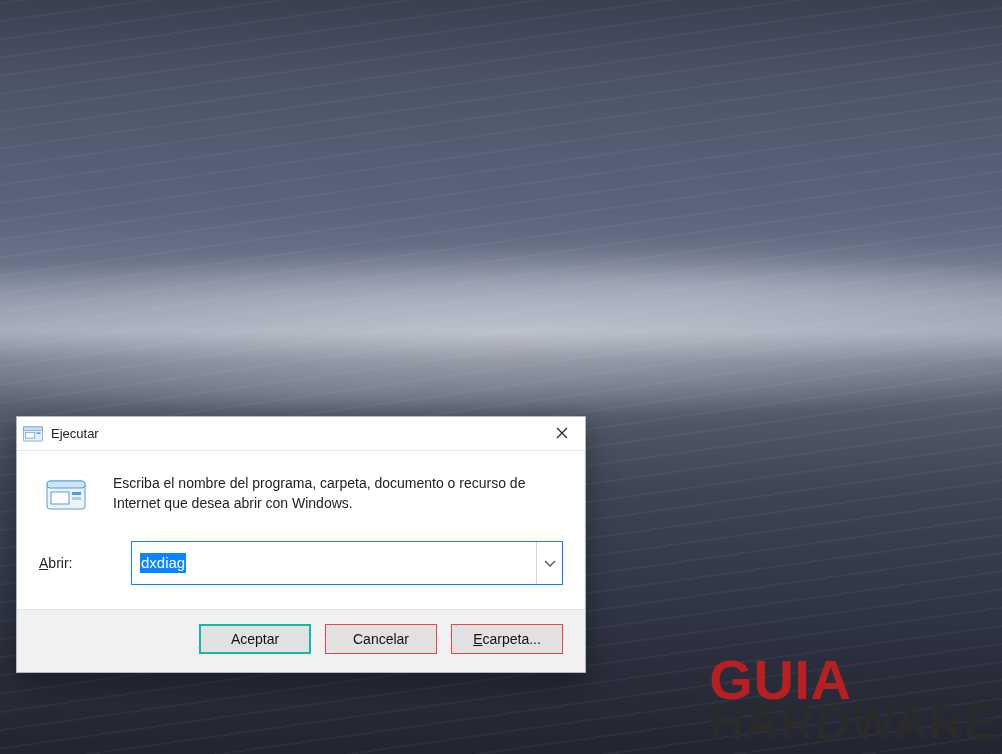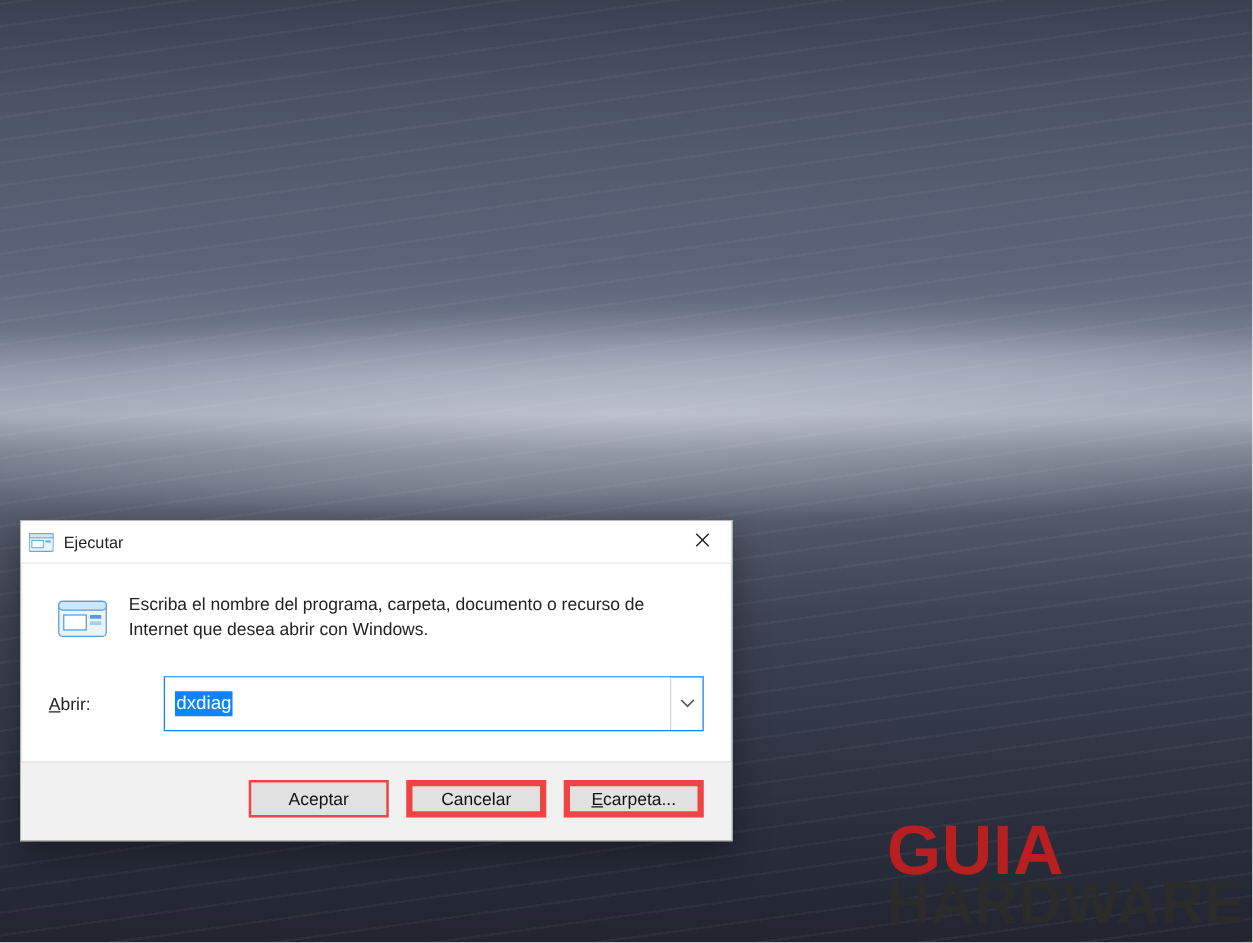--- a/index.html
+++ b/index.html
@@ -54,21 +54,21 @@
     .title-spacer { flex: 1; }
     .close-btn {
       width: 46px; height: 34px; display: flex; align-items: center; justify-content: center;
       cursor: default; color: #222;
     }
 
     .body {
       padding: 22px 22px 4px 22px;
       display: grid;
       grid-template-columns: 64px 1fr;
-      column-gap: 0;
+      column-gap: 10px;
       align-items: start;
     }
     .run-glyph { width: 44px; height: 44px; margin-left: 6px; margin-top: 2px; }
     .desc { font-size: 14px; color: #222; line-height: 1.45; padding-right: 8px; }
 
     .open-row {
       padding: 18px 22px 24px 22px;
       display: grid;
       grid-template-columns: 92px 1fr;
       align-items: center;
@@ -99,27 +99,27 @@
     }
 
     .footer {
       background: #f1f1f1;
       border-top: 1px solid #e2e2e2;
       padding: 14px 22px 18px 22px;
       display: flex; justify-content: flex-end; gap: 14px;
     }
     .btn {
       min-width: 112px; height: 30px;
-      border: 5px solid #ef4444;
+      border: 1px solid #ef4444;
       background: #e1e1e1;
       font-size: 14px; color: #111;
       padding: 0 14px;
       display: inline-flex; align-items: center; justify-content: center;
     }
-    .btn.default { border: 2px solid #ef4444; background: #e1e1e1; }
+    .btn.default { border: 2px solid #14b8a6; background: #e1e1e1; }
     .btn .accel { text-decoration: underline; }
   </style>
 </head>
 <body>
 
 <div class="desktop">
 
   <div class="watermark">
     <div class="wm-top">GUIA</div>
     <div class="wm-bot">HARDWARE</div>

